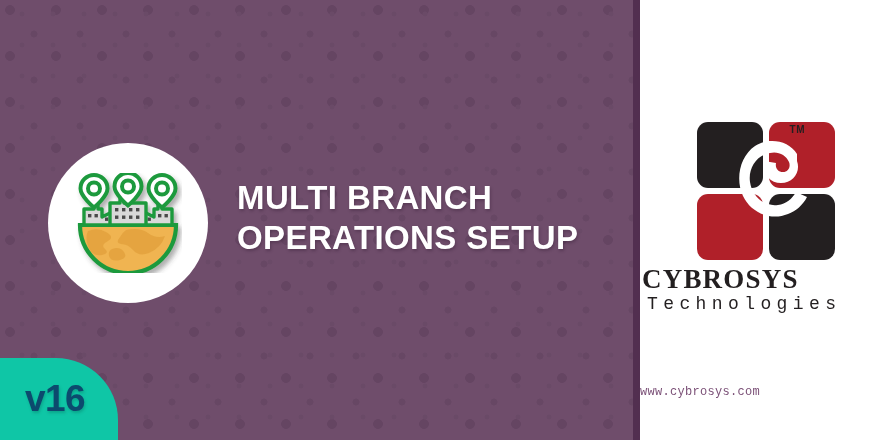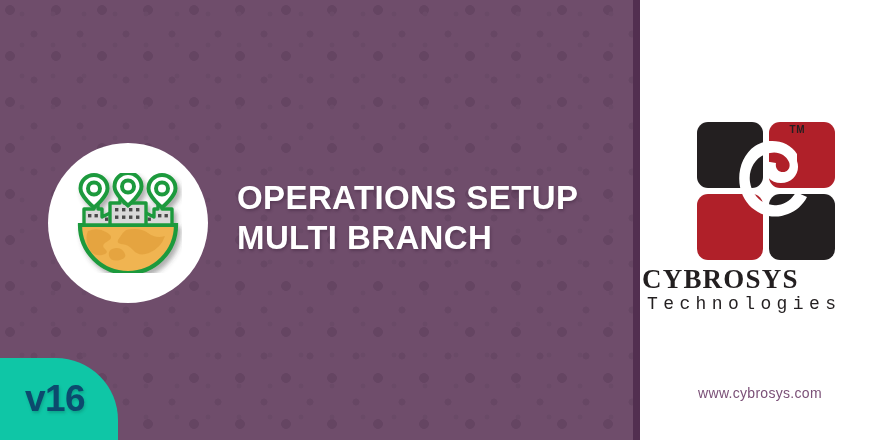--- a/index.html
+++ b/index.html
@@ -179,23 +179,23 @@
     color: #231f20;
     line-height: 16px;
     padding-left: 5px;
   }
 
   .website {
     position: absolute;
     left: 0;
     top: 385px;
     width: 240px;
-    text-align: center;
-    font-family: Liberation Sans, sans-serif;
-    font-size: 14px;
+    text-align: left;
+    font-family: Liberation Mono, monospace;
+    font-size: 12px;
     letter-spacing: 0.3px;
     color: #7b5077;
   }
 </style>
 </head>
 <body>
 
 <div class="banner">
 
   <div class="left-panel">
@@ -250,22 +250,22 @@
         <path d="M54 0 a13.5 13.5 0 0 1 13.5 13.5 c0 8 -13.5 19 -13.5 19 s-13.5 -11 -13.5 -19 A13.5 13.5 0 0 1 54 0 Z" fill="#FFFFFF" stroke="#1F9A3E" stroke-width="4"></path>
         <circle cx="54" cy="13.5" r="6" fill="#FFFFFF" stroke="#1F9A3E" stroke-width="4"></circle>
 
         <path d="M88 2 a13.5 13.5 0 0 1 13.5 13.5 c0 8 -13.5 19 -13.5 19 s-13.5 -11 -13.5 -19 A13.5 13.5 0 0 1 88 2 Z" fill="#FFFFFF" stroke="#1F9A3E" stroke-width="4"></path>
         <circle cx="88" cy="15.5" r="6" fill="#FFFFFF" stroke="#1F9A3E" stroke-width="4"></circle>
       </g>
     </svg>
   </div>
 
   <div class="title">
+    <span class="line">MULTI BRANCH</span>
     <span class="line">OPERATIONS SETUP</span>
-    <span class="line">MULTI BRANCH</span>
   </div>
 
   <div class="version-badge">
     <div class="version-label">v16</div>
   </div>
 
   <div class="right-panel">
 
     <div class="logo-block">
 

